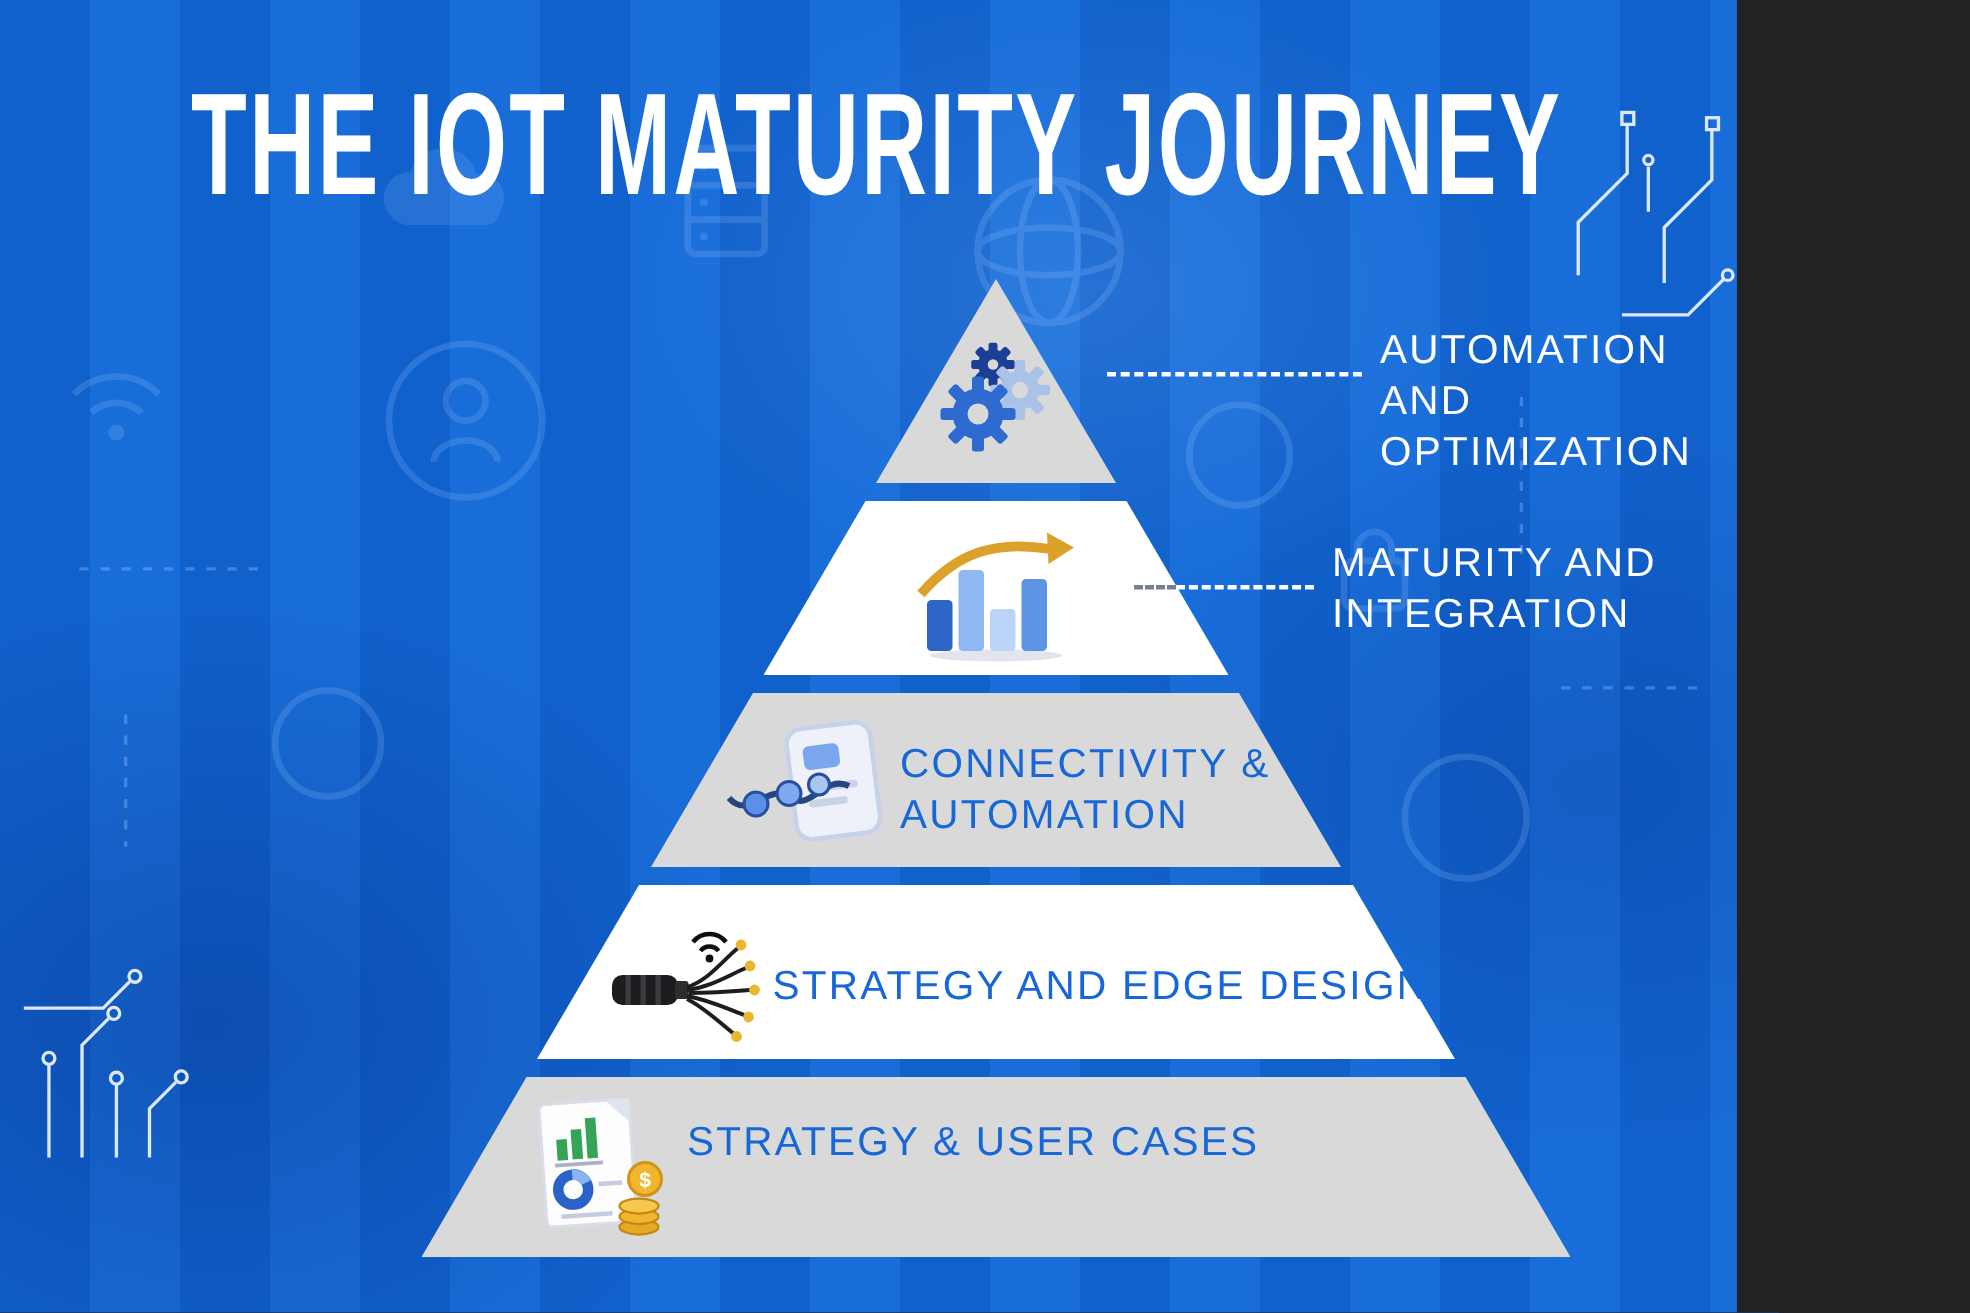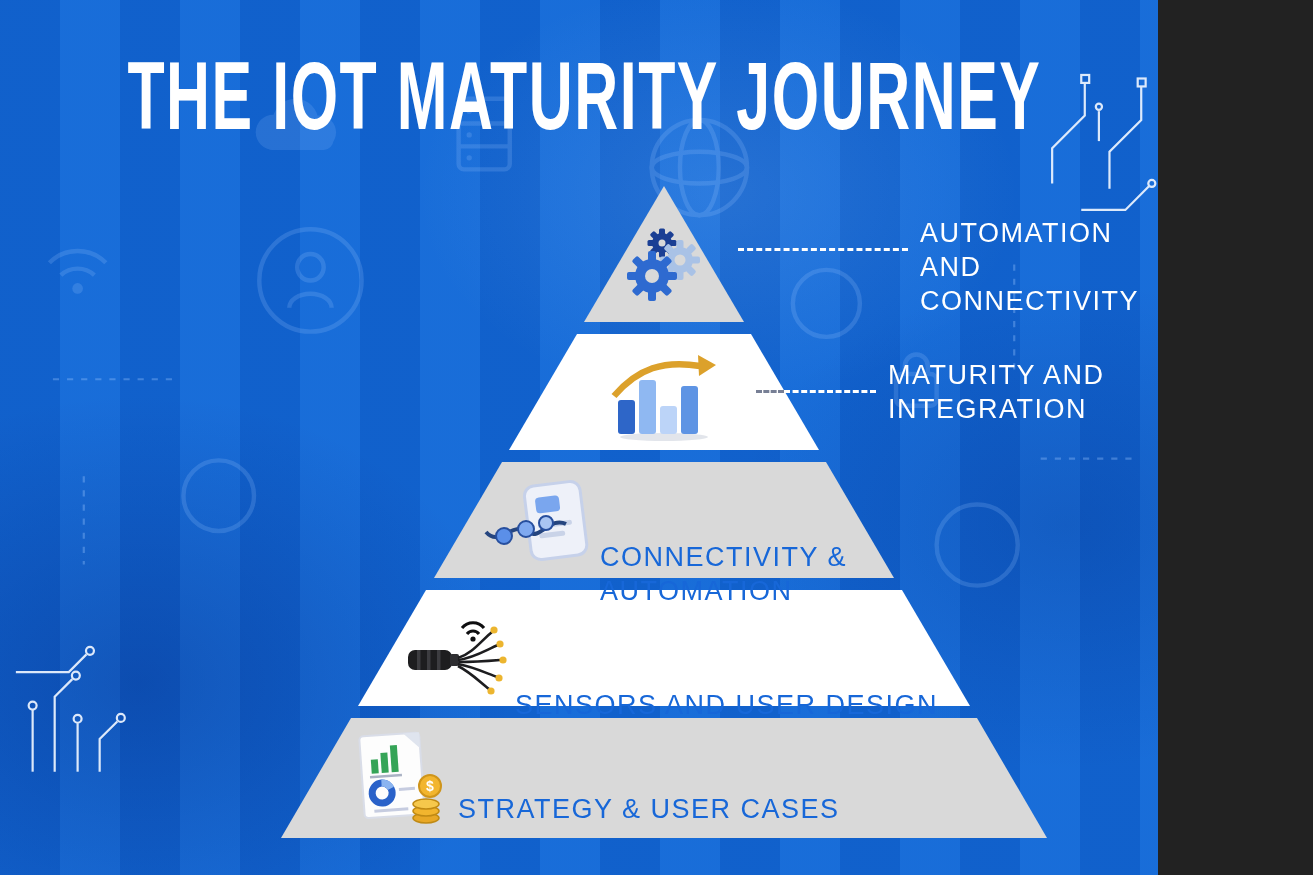--- a/index.html
+++ b/index.html
@@ -33,21 +33,21 @@
       clip-path:polygon(68px 0, calc(100% - 68px) 0, 100% 100%, 0 100%);}
   .b3{left:434px;top:462px;width:460px;height:116px;
       clip-path:polygon(68px 0, calc(100% - 68px) 0, 100% 100%, 0 100%);}
   .b4{left:358px;top:590px;width:612px;height:116px;
       clip-path:polygon(68px 0, calc(100% - 68px) 0, 100% 100%, 0 100%);}
   .b5{left:281px;top:718px;width:766px;height:120px;
       clip-path:polygon(70px 0, calc(100% - 70px) 0, 100% 100%, 0 100%);}
   .icon{position:absolute;}
   .lbl{position:absolute;font-weight:normal;letter-spacing:1.5px;line-height:34px;}
   .lbl.white{color:#ffffff;font-size:27px;}
-  .lbl.blue{color:#1767d8;font-size:27px;margin-top:48px;}
+  .lbl.blue{color:#1767d8;font-size:27px;}
   .dash{position:absolute;height:0;border-top:3px dashed #ffffff;}
   .dash.dark{border-top-color:rgba(95,105,130,.85);}
 </style>
 </head>
 <body>
 
 <div class="canvas">
 
   <svg class="bg-art" viewBox="0 0 1313 875" aria-hidden="true">
     <g stroke="#9cc6ff" stroke-width="5" fill="none" opacity="0.20">
@@ -242,30 +242,30 @@
       </g>
     </svg>
   </span>
 
   <div class="dash" style="left:738px;top:248px;width:170px"></div>
   <div class="dash dark" style="left:756px;top:390px;width:28px"></div>
   <div class="dash" style="left:784px;top:390px;width:92px"></div>
 
   <div class="lbl white" style="left:920px;top:216px">
     <div>AUTOMATION AND</div>
-    <div>CONNECTIVITY</div>
+    <div>OPTIMIZATION</div>
   </div>
   <div class="lbl white" style="left:888px;top:358px">
     <div>MATURITY AND</div>
     <div>INTEGRATION</div>
   </div>
   <div class="lbl blue" style="left:600px;top:492px">
     <div>CONNECTIVITY &amp;</div>
     <div>AUTOMATION</div>
   </div>
   <div class="lbl blue" style="left:515px;top:640px">
-    <div>SENSORS AND USER DESIGN</div>
+    <div>STRATEGY AND EDGE DESIGN</div>
   </div>
   <div class="lbl blue" style="left:458px;top:744px">
     <div>STRATEGY &amp; USER CASES</div>
   </div>
 
 </div>
 
 </body></html>

